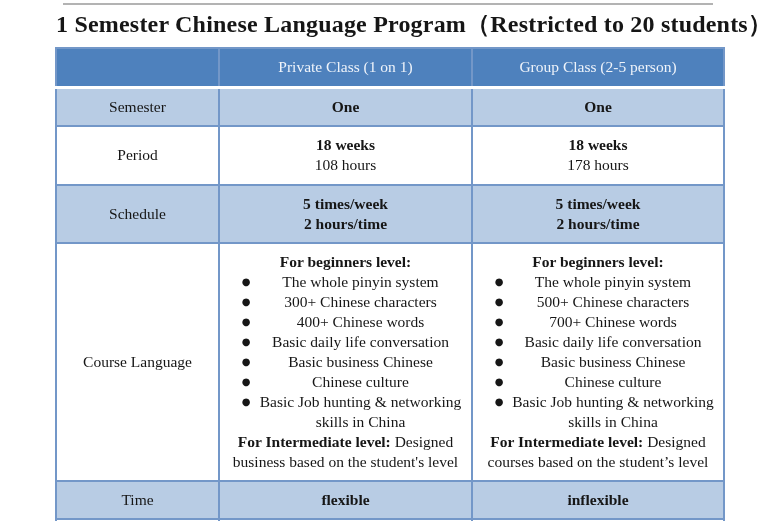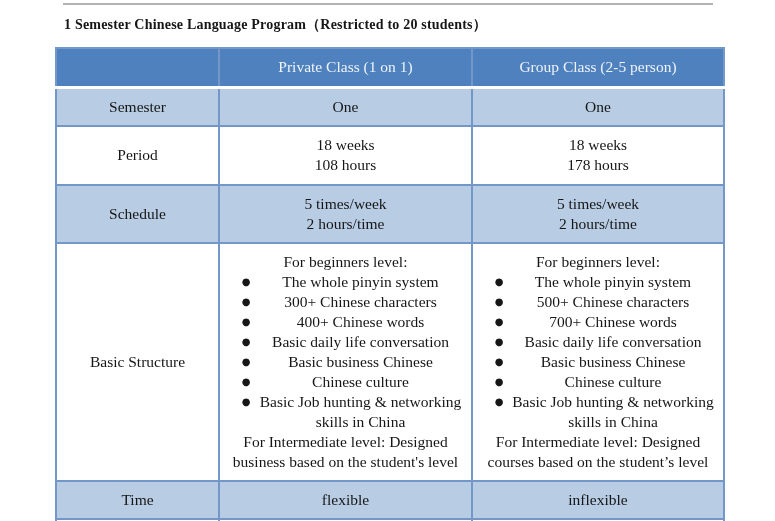--- a/index.html
+++ b/index.html
@@ -14,22 +14,22 @@
   body{
     width:775px;height:521px;position:relative;overflow:hidden;
     background:#ffffff;color:var(--text);
     font-family:"Liberation Serif","DejaVu Serif",serif;
   }
   .top-rule{
     position:absolute;left:63px;top:3px;width:650px;height:2px;
     background:var(--rule);
   }
   .title{
-    position:absolute;left:56px;top:8px;margin:8px;
-    font-size:14px;font-weight:bold;color:var(--text);
+    position:absolute;left:56px;top:8px;margin:0;
+    font-size:24px;font-weight:bold;color:var(--text);
     letter-spacing:0.2px;white-space:nowrap;
   }
   table.program{
     position:absolute;left:55px;top:47px;width:668px;
     border-collapse:collapse;table-layout:fixed;
     font-size:15.5px;color:var(--text);
   }
   table.program td{
     border:2px solid var(--border);
     text-align:center;vertical-align:middle;
@@ -40,21 +40,21 @@
     border-bottom:3px solid #ffffff;
   }
   tr.hdr{height:39px}
   tr.r-sem{height:37px}
   tr.r-per{height:59px}
   tr.r-sch{height:42px}
   tr.r-course{height:230px}
   tr.r-time{height:24px}
   tr.r-fee{height:39px}
   tr.band td{background:var(--band-bg)}
-  .b{font-weight:normal}
+  .b{font-weight:bold}
   td.course{
     vertical-align:top;text-align:left;
     padding:3px 5px 0 6px;line-height:20.4px;
   }
   .bullet-row{display:flex}
   .bullet-glyph{
     flex:0 0 30px;box-sizing:border-box;padding-left:6px;
     font-size:10px;font-family:"DejaVu Sans",sans-serif;
   }
   .bullet-text{flex:1}
@@ -104,21 +104,21 @@
       <div class="b">5 times/week</div>
       <div class="b">2 hours/time</div>
     </td>
     <td>
       <div class="b">5 times/week</div>
       <div class="b">2 hours/time</div>
     </td>
   </tr>
 
   <tr class="r-course">
-    <td>Basic Structure</td>
+    <td>Course Language</td>
 
     <td class="course">
       <div class="b">For beginners level:</div>
       <div class="bullet-row">
             <span class="bullet-glyph">●</span>
             <span class="bullet-text">The whole pinyin system</span>
           </div>
       <div class="bullet-row">
             <span class="bullet-glyph">●</span>
             <span class="bullet-text">300+ Chinese characters</span>

